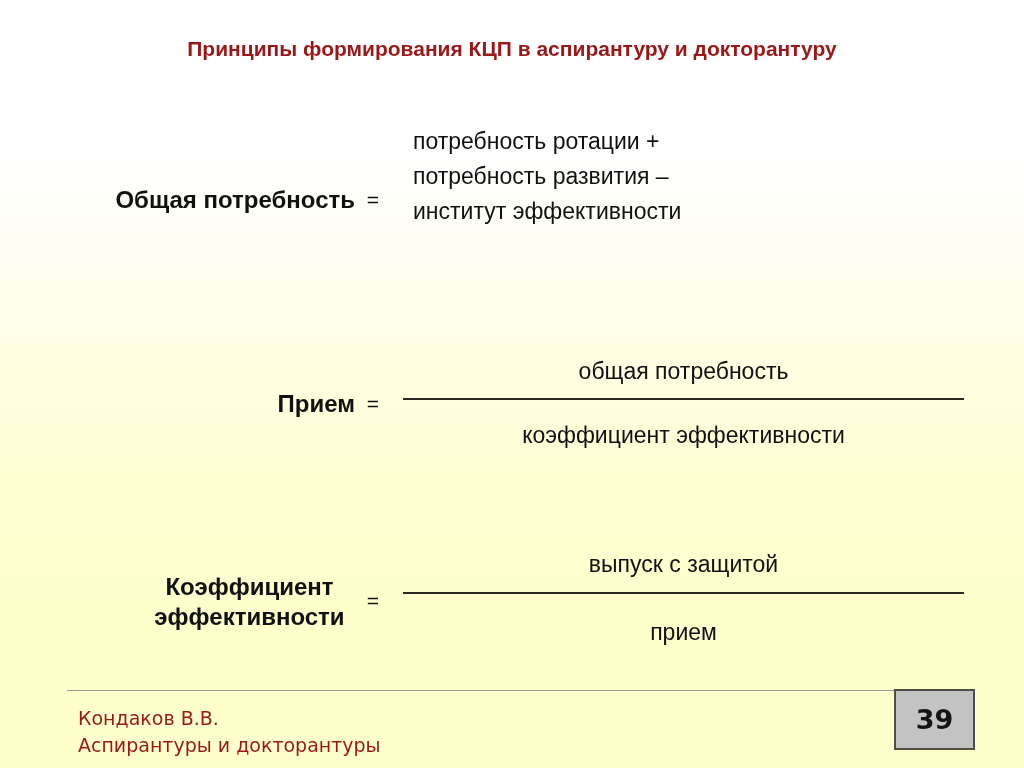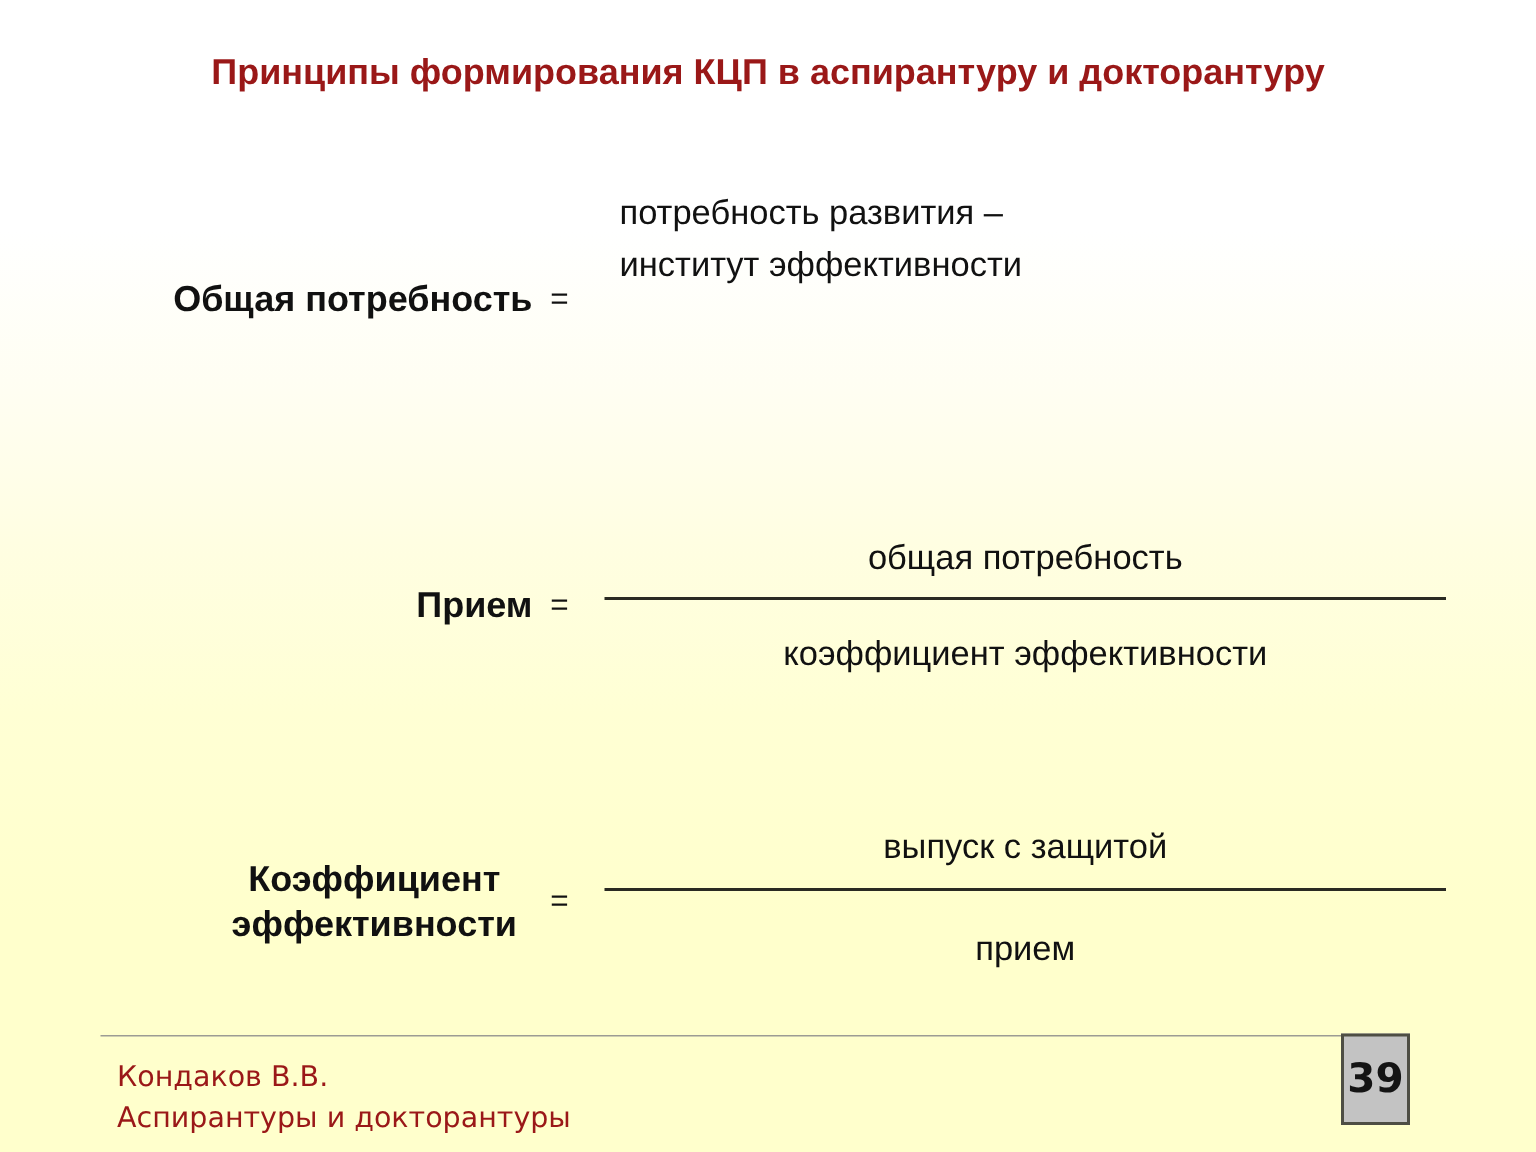--- a/index.html
+++ b/index.html
@@ -16,21 +16,21 @@
     font-family: "Liberation Sans", sans-serif;
     color: #111111;
   }
 
   .slide-title {
     position: absolute;
     top: 30px;
     left: 102px;
     width: 820px;
     text-align: center;
-    font-size: 24px;
+    font-size: 21px;
     font-weight: bold;
     line-height: 37px;
     color: #9a1818;
   }
 
   .eq-label {
     position: absolute;
     left: 40px;
     width: 315px;
     text-align: right;
@@ -107,21 +107,21 @@
     top: 705px;
     font-family: "DejaVu Sans", sans-serif;
     font-size: 19px;
     line-height: 27px;
     color: #9a1818;
   }
   .page-badge {
     position: absolute;
     left: 894px;
     top: 689px;
-    width: 46px;
+    width: 81px;
     height: 61px;
     background: #c3c3c3;
     border: 2px solid #4e4e44;
     display: flex;
     align-items: center;
     justify-content: center;
     font-family: "DejaVu Sans", sans-serif;
     font-weight: bold;
     font-size: 27px;
     color: #141414;
@@ -130,20 +130,21 @@
 </head>
 <body>
 
 <div class="slide">
 
   <div class="slide-title">Принципы формирования КЦП в аспирантуру и докторантуру</div>
 
   <div class="eq-label label-total">Общая потребность</div>
   <div class="equals eq-1">=</div>
   <div class="sum-terms">
+    <div>потребность ротации +</div>
     <div>потребность развития –</div>
     <div>институт эффективности</div>
   </div>
 
   <div class="eq-label label-admission">Прием</div>
   <div class="equals eq-2">=</div>
   <div class="frac-text fracA-num">общая потребность</div>
   <div class="frac-bar fracA-bar"></div>
   <div class="frac-text fracA-den">коэффициент эффективности</div>
 

